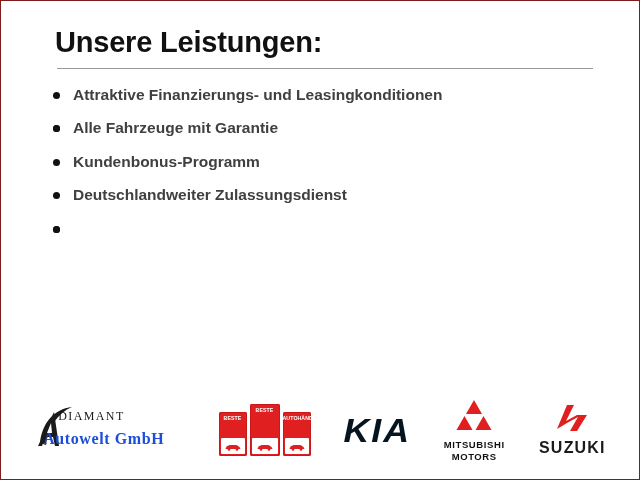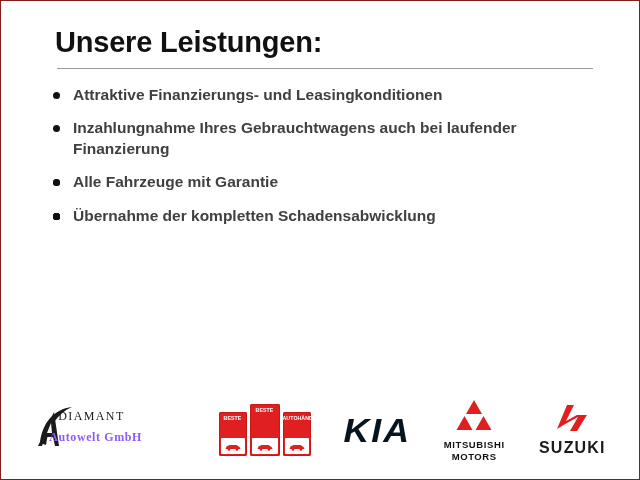--- a/index.html
+++ b/index.html
@@ -99,26 +99,26 @@
     left: 24px;
     top: 10px;
     font-size: 12px;
     font-weight: normal;
     letter-spacing: 1.4px;
     color: #1b1b1b;
     font-family: "Liberation Serif", serif;
   }
   .diamant .dsub {
     position: absolute;
-    left: 15px;
+    left: 9px;
     top: 31px;
-    font-size: 12px;
+    font-size: 16px;
     font-weight: bold;
     letter-spacing: 0.6px;
-    color: #8b5cf6;
+    color: #1d4ed8;
     font-family: "Liberation Serif", serif;
   }
 
   
   .badges {
     display: flex;
     align-items: flex-end;
     gap: 3px;
   }
   .badge {
@@ -208,44 +208,38 @@
     <h1 class="title">Unsere Leistungen:</h1>
     <div class="title-rule"></div>
 
     <ul class="bullets">
       <li>
         <span class="dot"></span>
         <span>Attraktive Finanzierungs- und Leasingkonditionen</span>
       </li>
       <li>
         <span class="dot"></span>
-        <span>Inzahlungnahme Ihres Gebrauchtwagens auch bei laufender Finanzierung</span>
-      </li>
-      <li>
-        <span class="dot"></span>
       </li>
       <li>
         <span class="dot"></span>
         <span>Alle Fahrzeuge mit Garantie</span>
       </li>
       <li>
         <span class="dot"></span>
-      </li>
-      <li>
-        <span class="dot"></span>
-      </li>
-      <li>
-        <span class="dot"></span>
-      </li>
-      <li>
-        <span class="dot"></span>
-      </li>
-      <li>
-        <span class="dot"></span>
-        <span>Übernahme der kompletten Schadensabwicklung</span>
+        <span>Kundenbonus-Programm</span>
+      </li>
+      <li>
+        <span class="dot"></span>
+        <span>Deutschlandweiter Zulassungsdienst</span>
+      </li>
+      <li>
+        <span class="dot"></span>
+      </li>
+      <li>
+        <span class="dot"></span>
       </li>
     </ul>
   </div>
 
   <div class="logos">
 
     <div class="logo-cell">
       <div class="diamant">
         <svg class="swoosh" viewBox="0 0 46 46">
           <path d="M4 40 C6 20, 18 6, 36 4 C22 10, 12 24, 10 42 Z" fill="#1b1b1b"></path>

